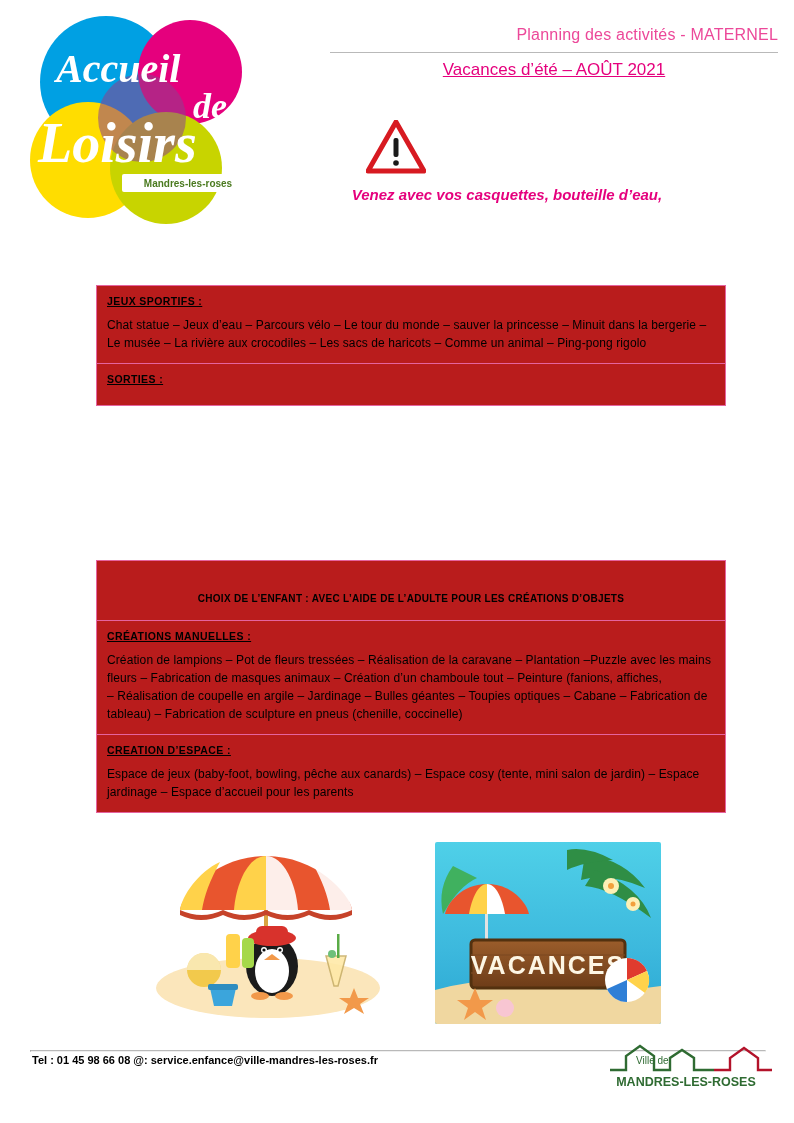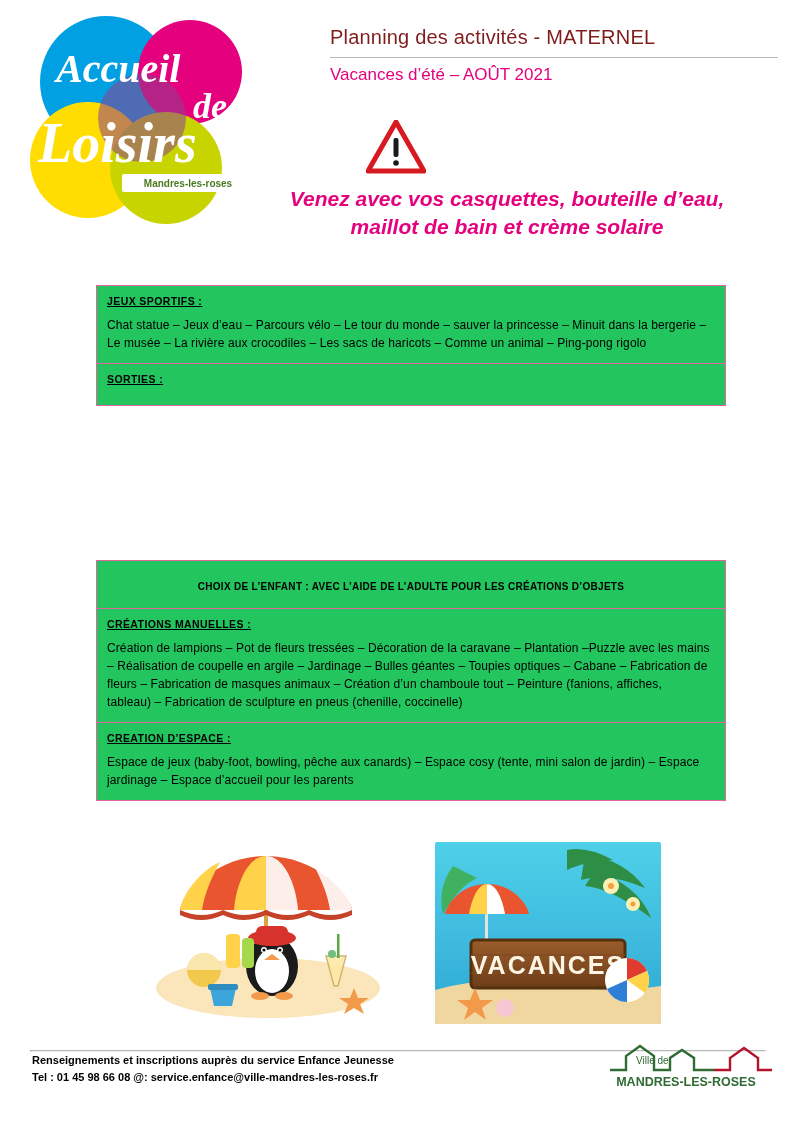--- a/index.html
+++ b/index.html
@@ -31,65 +31,66 @@
   }
   .logo svg { display:block; }
 
   .title-block {
     position: absolute;
     left: 330px;
     top: 26px;
     width: 448px;
   }
   .title-main {
-    font-size: 20px;
-    color: #7f1d1d;
-    text-align: left;
+    font-size: 16px;
+    color: #ec4899;
+    text-align: right;
     letter-spacing: .2px;
     white-space: nowrap;
   }
   .title-rule {
     margin: 8px 0 7px 0;
     border: none;
     border-top: 1px solid #b9b9b9;
   }
   .title-sub {
     font-size: 17px;
     color: #e5007d;
-    text-align: left;
+    text-align: center;
+    text-decoration: underline;
   }
 
   .warning-sign {
     position: absolute;
     left: 366px;
     top: 120px;
     width: 60px;
     height: 54px;
   }
 
   .warning-text {
     position: absolute;
     left: 262px;
     top: 185px;
     width: 490px;
     text-align: center;
     font-style: italic;
     font-weight: bold;
-    font-size: 21px;
+    font-size: 15px;
     color: #e5007d;
     line-height: 1.35;
   }
 
   
   .block {
     position: absolute;
     left: 96px;
     width: 630px;
     border: 1px solid #e5639f;
-    background: #22c55e;
+    background: #b91c1c;
     box-sizing: border-box;
   }
   .block.one { top: 285px; }
   .block.two { top: 560px; }
 
   .row {
     border-bottom: 1px solid #e5639f;
     padding: 9px 10px 11px 10px;
   }
   .row:last-child { border-bottom: none; }
@@ -104,21 +105,21 @@
   .row-body {
     font-size: 12px;
     line-height: 1.5;
     letter-spacing: .1px;
   }
   .row-center {
     font-size: 10px;
     font-weight: bold;
     text-align: center;
     letter-spacing: .3px;
-    padding: 20px 10px 16px 10px;
+    padding: 32px 10px 16px 10px;
   }
 
   
   .img-penguin {
     position: absolute;
     left: 140px;
     top: 838px;
     width: 250px;
     height: 185px;
   }
@@ -186,21 +187,20 @@
   <div class="warning-sign">
     <svg viewBox="0 0 60 54" width="60" height="54" xmlns="http://www.w3.org/2000/svg">
       <polygon points="30,2 58,51 2,51" fill="#ffffff" stroke="#d71a21" stroke-width="5" stroke-linejoin="round"></polygon>
       <rect x="27.5" y="18" width="5" height="19" rx="2" fill="#1a1a1a"></rect>
       <circle cx="30" cy="43" r="2.8" fill="#1a1a1a"></circle>
     </svg>
   </div>
 
   <div class="warning-text">
     <div>Venez avec vos casquettes, bouteille d’eau,</div>
-    <div>maillot de bain et crème solaire</div>
   </div>
 </div>
 
 <div class="block one">
 
   <div class="row">
     <div class="row-title">JEUX  SPORTIFS  :</div>
     <div class="row-body">
       <div>Chat statue – Jeux d’eau – Parcours vélo – Le tour du monde – sauver la princesse – Minuit  dans la bergerie –</div>
       <div>Le musée – La rivière aux crocodiles  –  Les sacs  de haricots – Comme un animal – Ping-pong  rigolo</div>
@@ -213,23 +213,23 @@
   </div>
 </div>
 
 <div class="block two">
 
   <div class="row row-center">CHOIX DE L’ENFANT : AVEC L’AIDE DE L’ADULTE POUR LES CRÉATIONS  D’OBJETS</div>
 
   <div class="row">
     <div class="row-title">CRÉATIONS  MANUELLES  :</div>
     <div class="row-body">
-      <div>Création de lampions – Pot de fleurs tressées – Décoration de la caravane – Plantation –Puzzle avec les mains</div>
+      <div>Création de lampions – Pot de fleurs tressées – Réalisation de la caravane – Plantation –Puzzle avec les mains</div>
+      <div>fleurs – Fabrication  de masques animaux – Création d’un chamboule tout – Peinture (fanions, affiches,</div>
       <div>– Réalisation  de coupelle en argile – Jardinage  – Bulles géantes – Toupies optiques – Cabane – Fabrication  de</div>
-      <div>fleurs – Fabrication  de masques animaux – Création d’un chamboule tout – Peinture (fanions, affiches,</div>
       <div>tableau) –  Fabrication  de sculpture en pneus (chenille,  coccinelle)</div>
     </div>
   </div>
 
   <div class="row">
     <div class="row-title">CREATION  D’ESPACE  :</div>
     <div class="row-body">
       <div>Espace  de jeux (baby-foot,  bowling,  pêche aux canards) – Espace cosy (tente, mini salon de jardin) – Espace</div>
       <div>jardinage  – Espace  d’accueil  pour les parents</div>
     </div>
@@ -335,21 +335,20 @@
 
     <polygon points="40,146 45,158 58,158 47,166 51,178 40,170 29,178 33,166 22,158 35,158" fill="#f2994a"></polygon>
 
     <circle cx="70" cy="166" r="9" fill="#f8c6d2"></circle>
   </svg>
 </div>
 
 <hr class="footer-rule">
 
 <div class="footer-text">
-  <div>Renseignements et inscriptions  auprès du service Enfance Jeunesse</div>
   <div>Tel : 01 45 98 66 08  @: service.enfance@ville-mandres-les-roses.fr</div>
 </div>
 
 <div class="footer-logo">
   <svg viewBox="0 0 180 56" width="180" height="56" xmlns="http://www.w3.org/2000/svg">
     <path d="M14 30 L30 30 L30 16 L44 6 L58 16 L58 30 L74 30 L74 18 L86 10 L98 18 L98 30 L118 30" fill="none" stroke="#2f6b32" stroke-width="2.4"></path>
     <path d="M118 30 L134 30 L134 18 L148 8 L162 18 L162 30 L176 30" fill="none" stroke="#b3122a" stroke-width="2.4"></path>
     <text x="40" y="24" font-family="'Liberation Sans', sans-serif" font-size="10" fill="#2f6b32">Ville de</text>
     <text x="90" y="46" font-family="'Liberation Sans', sans-serif" font-size="12.5" font-weight="bold" fill="#2f6b32" text-anchor="middle">MANDRES-LES-ROSES</text>
   </svg>

